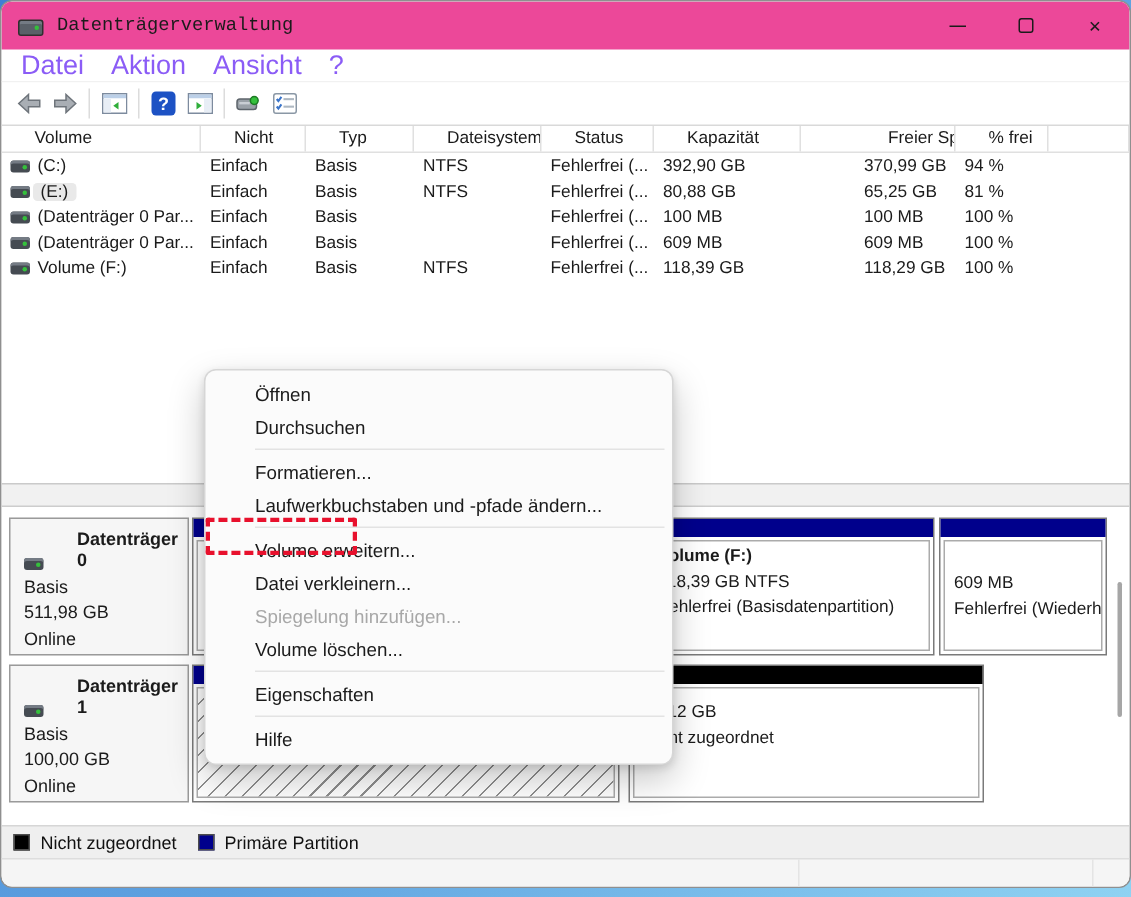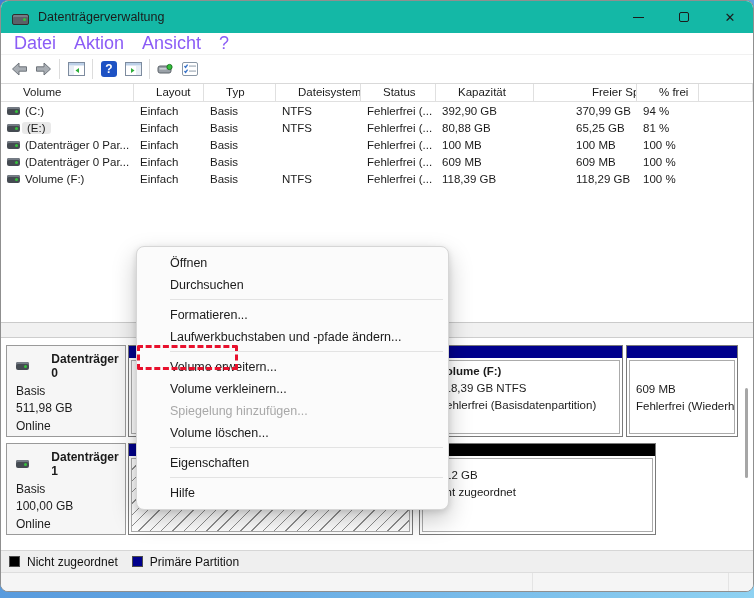--- a/index.html
+++ b/index.html
@@ -8,21 +8,21 @@
     font-family:"Liberation Sans","DejaVu Sans",sans-serif;
     background:linear-gradient(135deg,#3f7fd4 0%,#5fa2e0 55%,#8fd2f2 100%);
     position:relative;
   }
   .window {
     position:absolute; left:0; top:0; width:754px; height:592px;
     background:#ffffff; border:1px solid #8f8f8f; border-radius:8px;
     overflow:hidden;
   }
   
-  .titlebar { height:32px; display:flex; align-items:center; background:#14b8a6; position:relative; }
+  .titlebar { height:32px; display:flex; align-items:center; background:#ec4899; position:relative;font-family:Liberation Mono, monospace; }
   .app-icon { margin-left:11px; position:relative; width:17px; height:12px; }
   .drive-ico { display:inline-block; width:14px; height:8px; background:#454b52; border-radius:2px;
     box-shadow:inset 0 2px 0 #747b84; position:relative; }
   .drive-ico::after { content:""; position:absolute; right:2px; top:3px; width:3px; height:3px;
     border-radius:50%; background:#35c03c; }
   .app-icon .drive-ico { width:17px; height:11px; border:1px solid #2f2f2f; background:#5a6068; }
   .title-text { margin-left:9px; font-size:12.5px; color:#1b1b1b; }
   .win-controls { position:absolute; right:0; top:0; height:32px; display:flex; }
   .win-btn { width:46px; height:32px; display:flex; align-items:center; justify-content:center;
     color:#1b1b1b; font-size:13px; }
@@ -51,21 +51,21 @@
   .vol-cell .drive-ico { flex:0 0 auto; width:13px; height:8px; }
   .vol-name.sel { background:#e9e9e9; border-radius:3px; padding:0 5px; margin-left:-3px; }
   
   .splitter { height:16px; background:#f1f1f1; border-top:1px solid #cacaca; border-bottom:1px solid #cdcdcd; }
   
   .graph-pane { position:relative; height:212px; background:#fff; font-size:11.5px; color:#1b1b1b; }
   .disk-label {
     position:absolute; left:5px; width:120px; height:92px; background:#f6f6f6;
     border:1px solid #9a9a9a; padding:6px 0 0 9px;
   }
-  .disk-label .dname { font-weight:bold; font-size:12px; display:flex; align-items:center; gap:22px; }
+  .disk-label .dname { font-weight:bold; font-size:12px; display:flex; align-items:flex-end; gap:22px; }
   .disk-label .dline { margin-top:3.5px; font-size:12px; }
   .partition { position:absolute; height:92px; border:1px solid #7a7a7a; background:#fff; }
   .part-head { position:absolute; left:0; top:0; right:0; height:12px; background:#00008c; }
   .part-head.black { background:#000000; }
   .part-body { position:absolute; left:2px; top:14px; right:2px; bottom:2px;
     border:1px solid #ababab; background:#fff; overflow:hidden; padding:2px 6px; line-height:17px; white-space:nowrap; }
   .part-body.hatched { background:repeating-linear-gradient(135deg,#ffffff 0px,#ffffff 7px,#8f8f8f 7px,#8f8f8f 8px); }
   .part-body .ptitle { font-weight:bold; }
   .pad-t20 { padding-top:20px; }
   .pad-t8 { padding-top:8px; }
@@ -170,21 +170,21 @@
           <rect x="7" y="3.4" width="7" height="1.4" fill="#aeb8c2"></rect>
           <path d="M2.5 9 L3.6 10.4 L5.6 7.6" fill="none" stroke="#3a74c9" stroke-width="1.4"></path>
           <rect x="7" y="8.4" width="7" height="1.4" fill="#aeb8c2"></rect>
         </svg>
     </div>
   </div>
 
   <div class="table-pane">
     <div class="thead">
       <div class="th c0">Volume</div>
-      <div class="th c1">Layout</div>
+      <div class="th c1">Nicht</div>
       <div class="th c2">Typ</div>
       <div class="th c3">Dateisystem</div>
       <div class="th c4">Status</div>
       <div class="th c5">Kapazität</div>
       <div class="th c6">Freier Sp...</div>
       <div class="th c7">% frei</div>
       <div class="th c8"></div>
     </div>
 
     <div class="trow">
@@ -337,21 +337,21 @@
   </div>
 
   <div class="context-menu">
     <div class="cm-item">Öffnen</div>
     <div class="cm-item">Durchsuchen</div>
     <div class="cm-sep"></div>
     <div class="cm-item">Formatieren...</div>
     <div class="cm-item">Laufwerkbuchstaben und -pfade ändern...</div>
     <div class="cm-sep"></div>
     <div class="cm-item">Volume erweitern...</div>
-    <div class="cm-item">Volume verkleinern...</div>
+    <div class="cm-item">Datei verkleinern...</div>
     <div class="cm-item disabled">Spiegelung hinzufügen...</div>
     <div class="cm-item">Volume löschen...</div>
     <div class="cm-sep"></div>
     <div class="cm-item">Eigenschaften</div>
     <div class="cm-sep"></div>
     <div class="cm-item">Hilfe</div>
   </div>
 
   <div class="red-annotation"></div>
 

